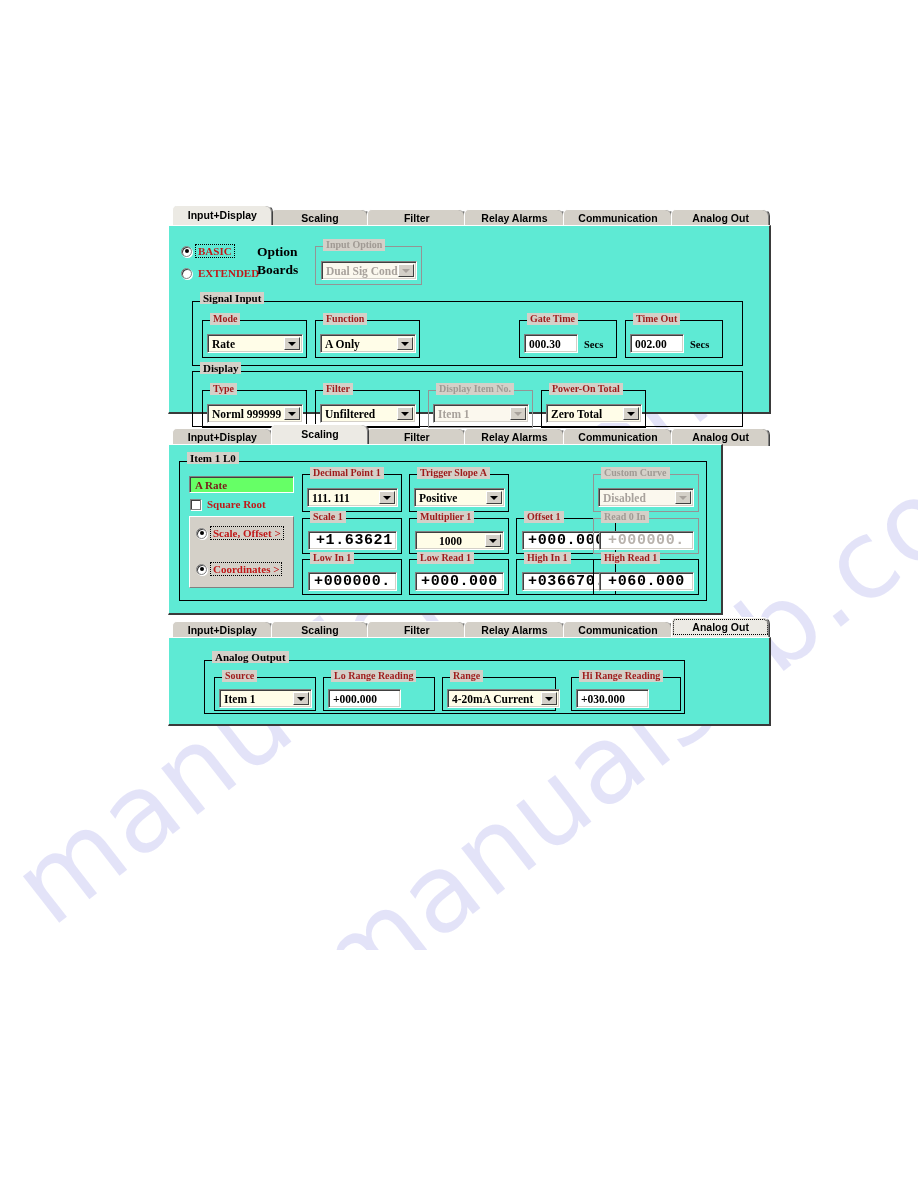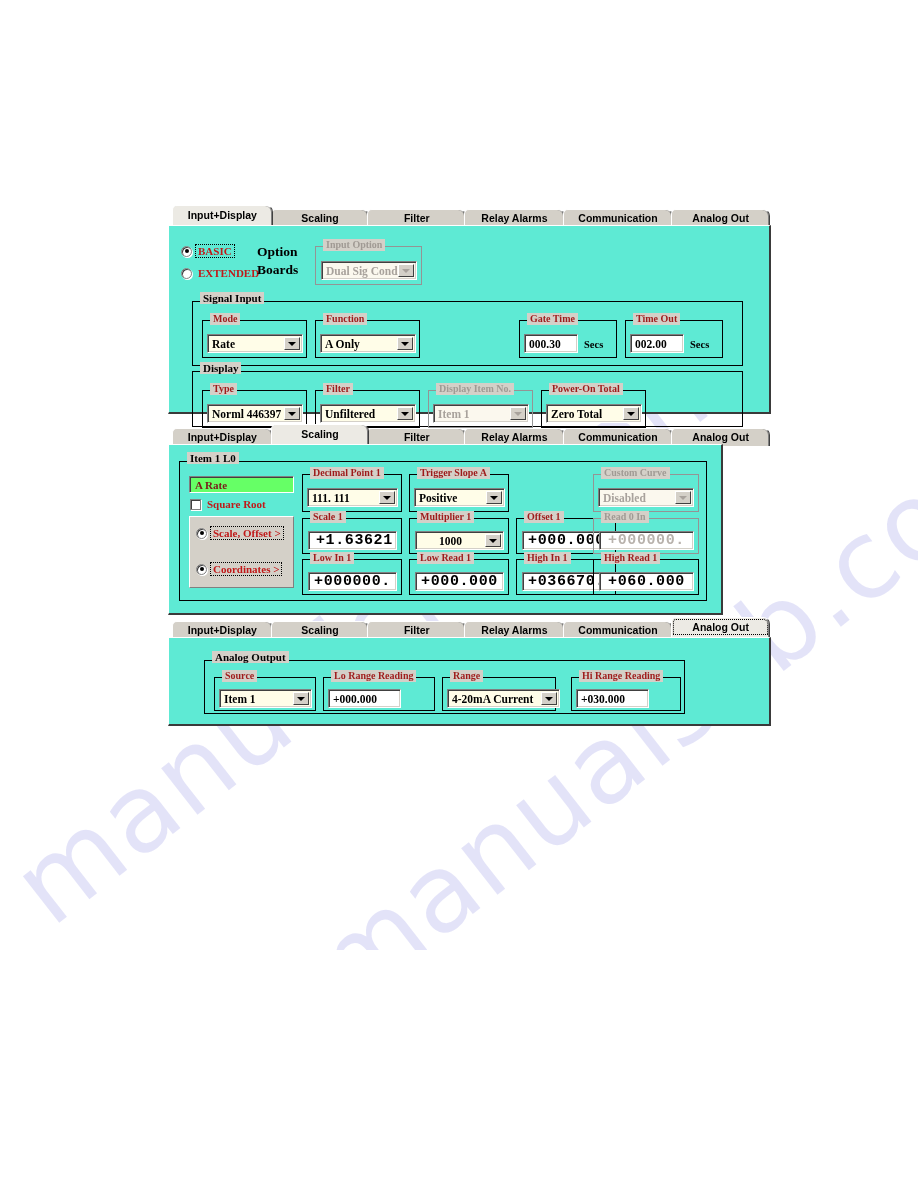--- a/index.html
+++ b/index.html
@@ -350,21 +350,21 @@
         <span class="unit-label" style="left:64px; top:18px;">Secs</span>
       </div>
     </div>
 
     <div class="grp big" style="left:23px; top:145px; width:551px; height:56px;">
       <span class="grp-label">Display</span>
 
       <div class="grp" style="left:9px; top:18px; width:105px; height:38px;">
         <span class="grp-label">Type</span>
         <div class="combo" style="left:4px; top:13px; width:96px; height:19px;">
-          <span>Norml 446397</span>
+          <span>Norml 999999</span>
           <span class="arrow"></span>
         </div>
       </div>
 
       <div class="grp" style="left:122px; top:18px; width:105px; height:38px;">
         <span class="grp-label">Filter</span>
         <div class="combo" style="left:4px; top:13px; width:96px; height:19px;">
           <span>Unfiltered</span>
           <span class="arrow"></span>
         </div>

